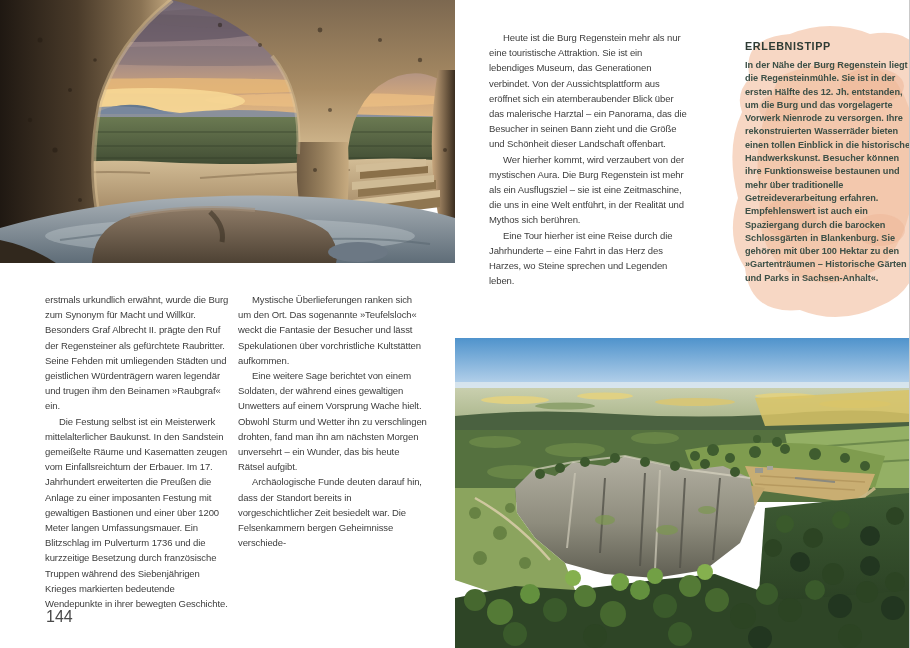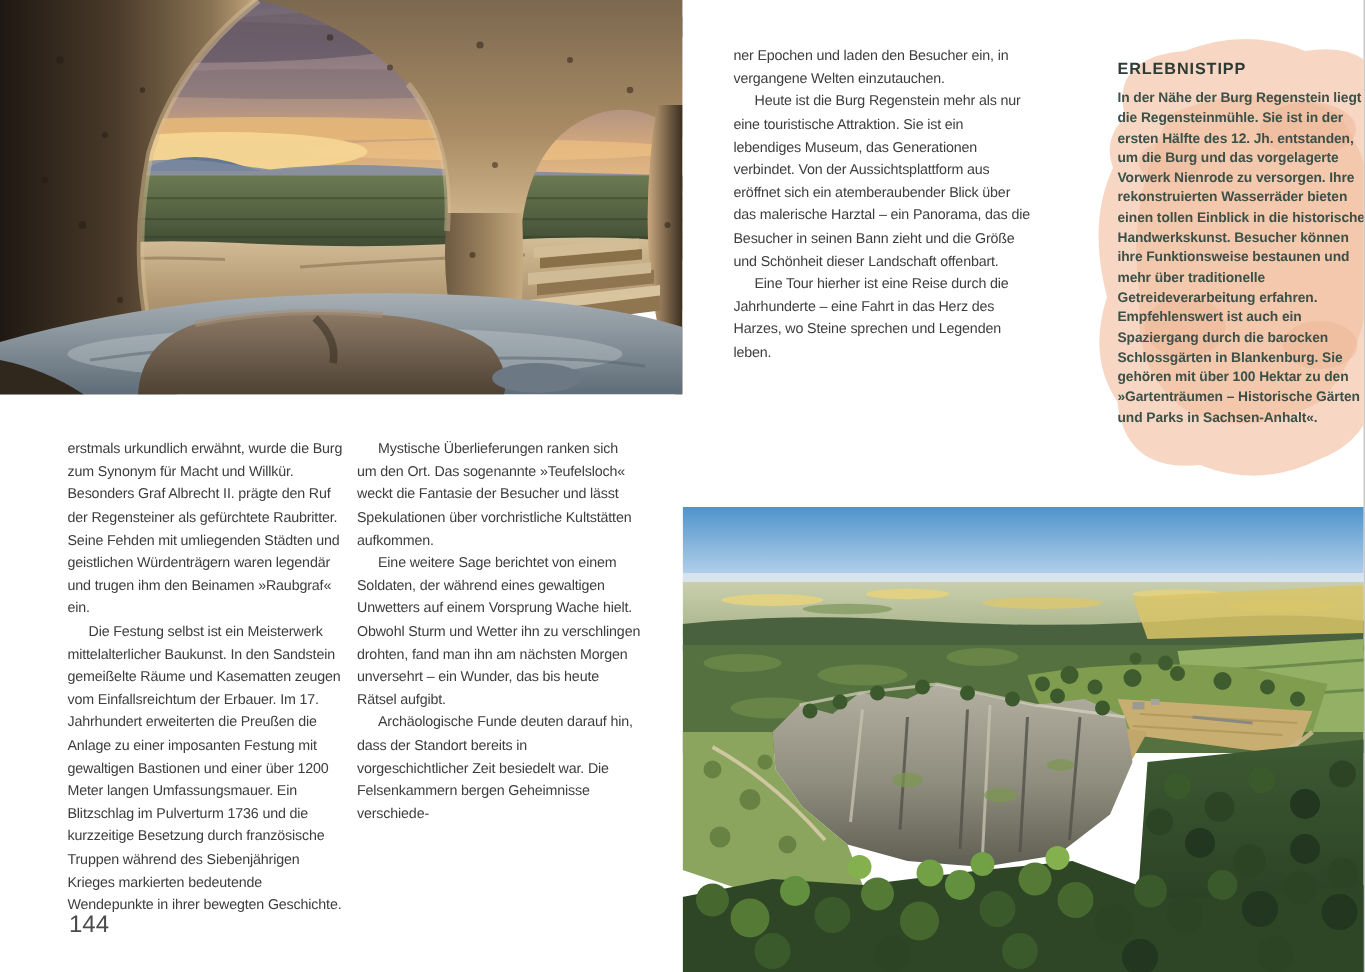--- a/index.html
+++ b/index.html
@@ -153,22 +153,22 @@
 
   <section class="body-col" id="col-mid">
     <p class="indent">Mystische Überlieferungen ranken sich um den Ort. Das sogenannte »Teufelsloch« weckt die Fantasie der Besucher und lässt Spekulationen über vorchristliche Kultstätten aufkommen.</p>
     <p class="indent">Eine weitere Sage berichtet von einem Soldaten, der während eines gewaltigen Unwetters auf einem Vorsprung Wache hielt. Obwohl Sturm und Wetter ihn zu verschlingen drohten, fand man ihn am nächsten Morgen unversehrt – ein Wunder, das bis heute Rätsel aufgibt.</p>
     <p class="indent">Archäologische Funde deuten darauf hin, dass der Standort bereits in vorgeschichtlicher Zeit besiedelt war. Die Felsenkammern bergen Geheimnisse verschiede-</p>
   </section>
 
   <div id="page-number">144</div>
 
   <section class="body-col" id="col-right">
-    <p>ner Epochen und laden den Besucher ein, in vergangene Welten einzutauchen.</p>
     <p class="indent">Heute ist die Burg Regenstein mehr als nur eine touristische Attraktion. Sie ist ein lebendiges Museum, das Generationen verbindet. Von der Aussichtsplattform aus eröffnet sich ein atemberaubender Blick über das malerische Harztal – ein Panorama, das die Besucher in seinen Bann zieht und die Größe und Schönheit dieser Landschaft offenbart.</p>
+    <p class="indent">Wer hierher kommt, wird verzaubert von der mystischen Aura. Die Burg Regenstein ist mehr als ein Ausflugsziel – sie ist eine Zeitmaschine, die uns in eine Welt entführt, in der Realität und Mythos sich berühren.</p>
     <p class="indent">Eine Tour hierher ist eine Reise durch die Jahrhunderte – eine Fahrt in das Herz des Harzes, wo Steine sprechen und Legenden leben.</p>
   </section>
 
   <aside id="tip-box">
     <svg class="blob" viewBox="0 0 219 326" preserveAspectRatio="none">
       <path d="M30,62 Q20,22 70,18 Q110,2 150,18 Q200,10 205,55 Q219,92 205,132 Q216,182 196,228 Q201,274 160,290 Q120,310 80,294 Q30,299 25,252 Q5,222 18,182 Q5,132 22,96 Q15,77 30,62 Z" fill="#f6d0ba" opacity="0.85"></path>
       <path d="M60,60 Q122,34 172,60 Q202,100 192,152 Q197,212 160,252 Q110,278 70,257 Q35,232 40,182 Q30,120 60,60 Z" fill="#f2c3a6" opacity="0.75"></path>
       <ellipse cx="152" cy="70" rx="32" ry="18" fill="#edb494" opacity="0.5"></ellipse>
       <ellipse cx="70" cy="202" rx="27" ry="20" fill="#edb494" opacity="0.45"></ellipse>
       <ellipse cx="160" cy="214" rx="25" ry="16" fill="#edb494" opacity="0.45"></ellipse>

